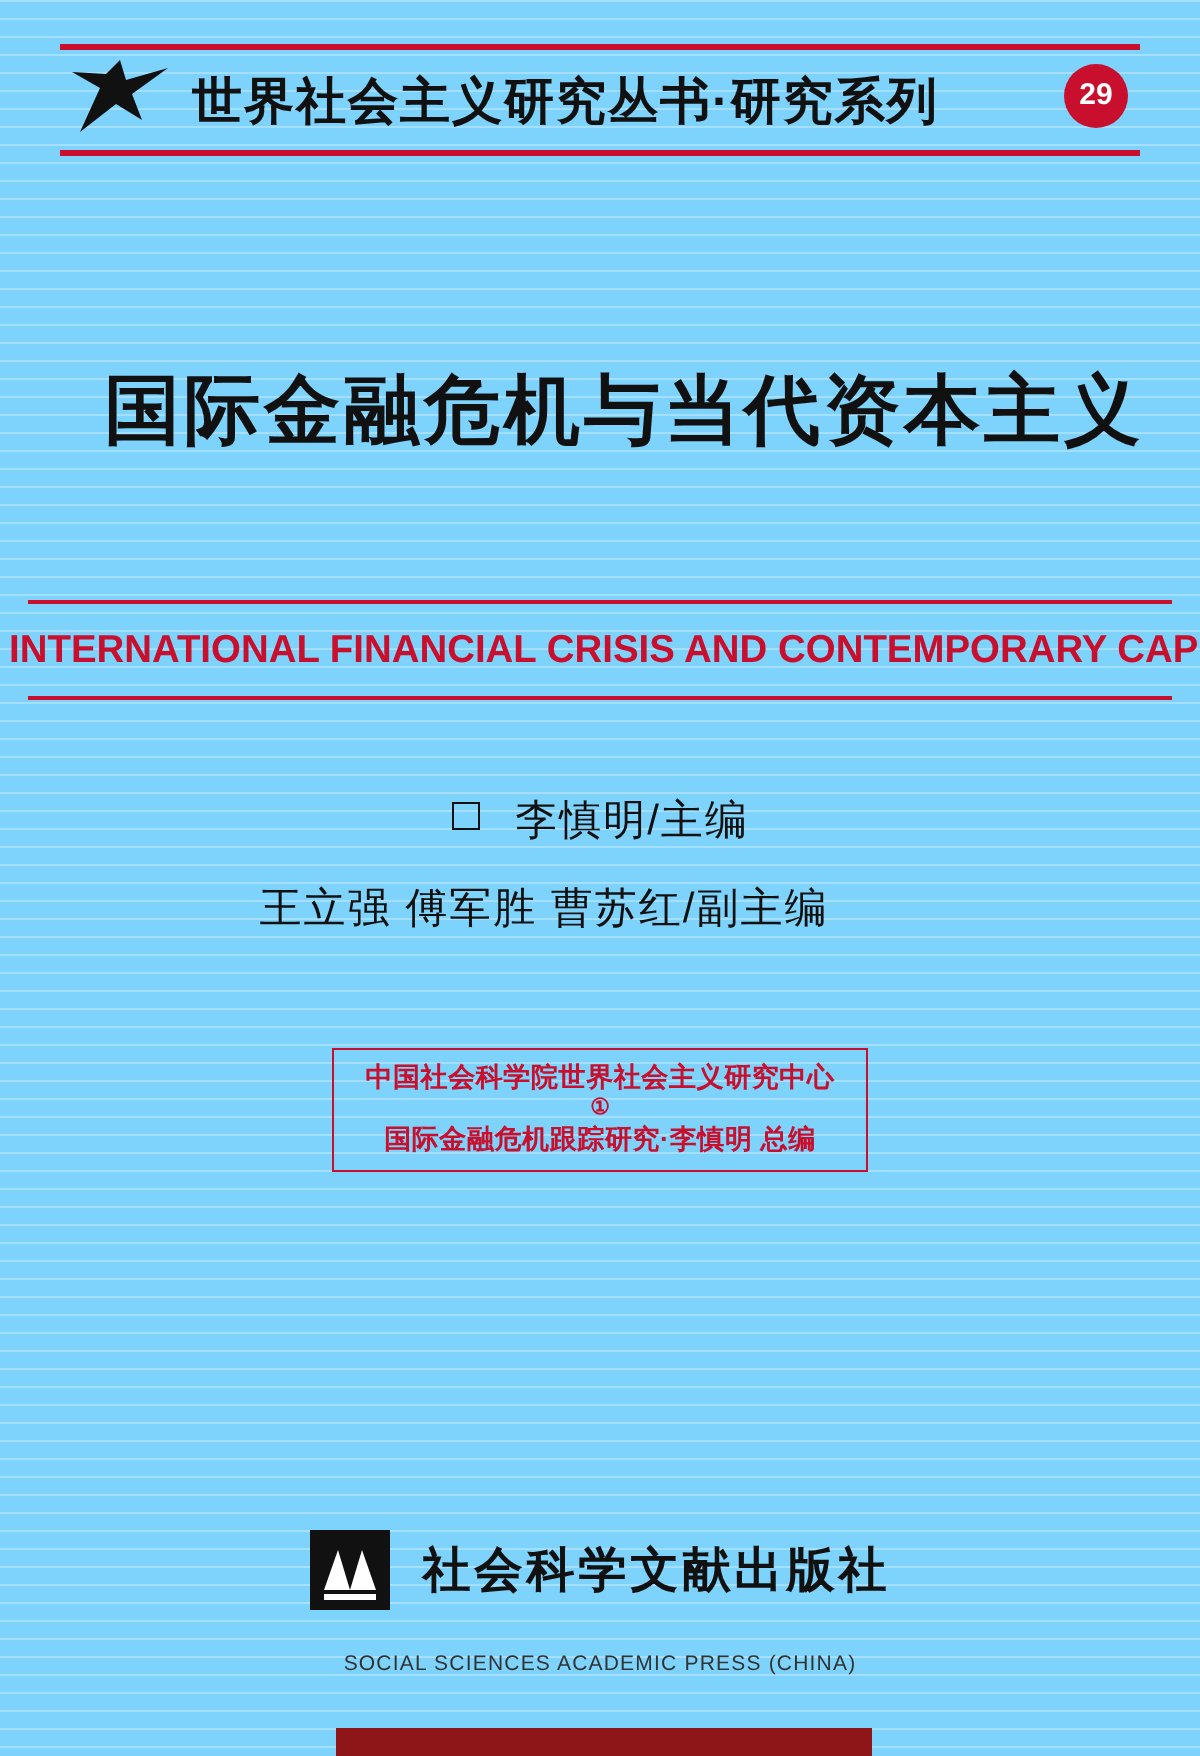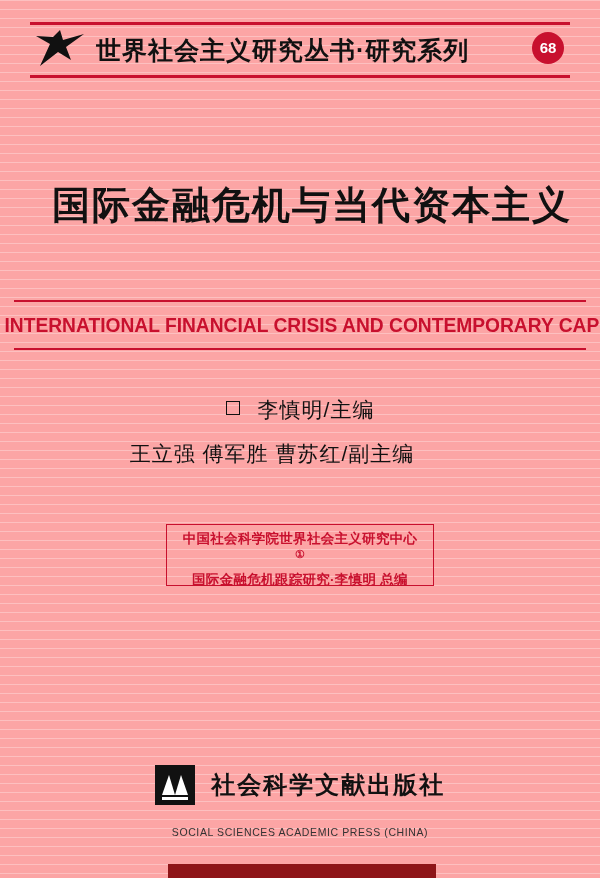--- a/index.html
+++ b/index.html
@@ -7,21 +7,21 @@
     padding: 0;
     background: #ffffff;
   }
   body {
     font-family: "Liberation Sans", sans-serif;
   }
   #cover {
     position: relative;
     width: 600px;
     height: 878px;
-    background: #fca5a5;
+    background: #7dd3fc;
     overflow: hidden;
   }
   
   #texture {
     position: absolute;
     left: 0; top: 0; right: 0; bottom: 0;
     background-image: repeating-linear-gradient(
       to bottom,
       rgba(255,255,255,0.30) 0px,
       rgba(255,255,255,0.30) 1px,
@@ -182,21 +182,21 @@
   #center-box .line1 {
     margin-top: 5px;
     font-size: 13.5px;
     letter-spacing: 0.3px;
   }
   #center-box .circle-num {
     font-size: 11px;
     line-height: 12px;
   }
   #center-box .line2 {
-    margin-top: 11px;
+    margin-top: 1px;
     font-size: 13.5px;
     letter-spacing: 0.3px;
   }
   
   #publisher {
     position: absolute;
     left: 0;
     bottom: 40px;
     width: 600px;
     text-align: center;
@@ -247,21 +247,21 @@
   <div id="top-band">
     <div id="top-rule-upper"></div>
     <div id="top-rule-lower"></div>
 
     <svg id="star" viewBox="0 0 52 40">
       <polygon points="4,36 14,14 0,6 17,7 24,0 27,10 48,4 30,17 35,30 22,22" fill="#111111"></polygon>
     </svg>
 
     <div id="series-title">世界社会主义研究丛书·研究系列</div>
 
-    <div id="series-number">68</div>
+    <div id="series-number">29</div>
   </div>
 
   <div id="main-title">国际金融危机与当代资本主义</div>
 
 
   <div id="eng-rule-top"></div>
   <div id="eng-title">INTERNATIONAL FINANCIAL CRISIS AND CONTEMPORARY CAPITALISM</div>
   <div id="eng-rule-bottom"></div>
 
   <div id="editor-main">

